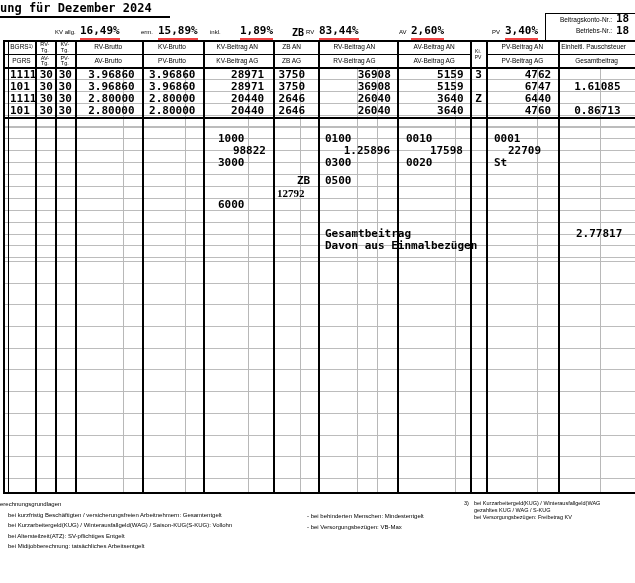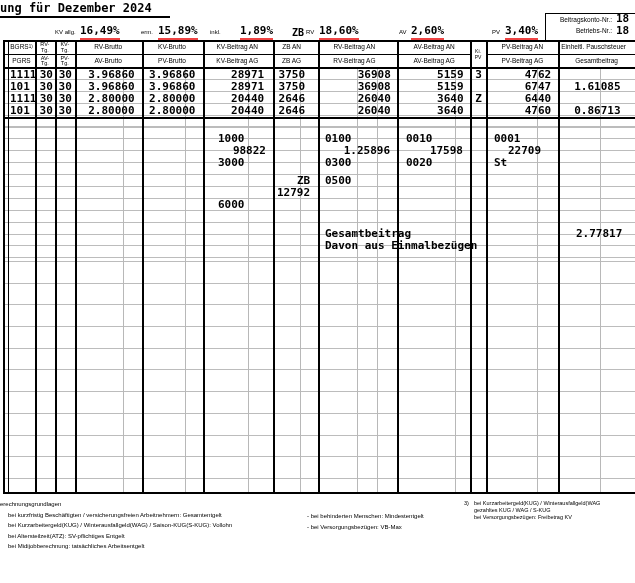--- a/index.html
+++ b/index.html
@@ -56,21 +56,21 @@
   <div class="abs mono" style="left:616px;top:25px;">18</div>
 
   <div class="abs lbl" style="left:55px;top:29px;">KV allg.</div>
   <div class="abs mono underv" style="left:80px;top:25px;">16,49%</div>
   <div class="abs lbl" style="left:141px;top:29px;">erm.</div>
   <div class="abs mono underv" style="left:158px;top:25px;">15,89%</div>
   <div class="abs lbl" style="left:210px;top:29px;">inkl.</div>
   <div class="abs mono underv" style="left:240px;top:25px;">1,89%</div>
   <div class="abs mono10" style="left:292px;top:27px;">ZB</div>
   <div class="abs lbl" style="left:306px;top:29px;">RV</div>
-  <div class="abs mono underv" style="left:319px;top:25px;">18,60%</div>
+  <div class="abs mono underv" style="left:319px;top:25px;">83,44%</div>
   <div class="abs lbl" style="left:399px;top:29px;">AV</div>
   <div class="abs mono underv" style="left:411px;top:25px;">2,60%</div>
   <div class="abs lbl" style="left:492px;top:29px;">PV</div>
   <div class="abs mono underv" style="left:505px;top:25px;">3,40%</div>
 
   <div class="gridA"></div>
   <div class="gridB"></div>
   <div class="gv" style="left:123px;"></div>
   <div class="gv" style="left:185px;"></div>
   <div class="gv" style="left:248px;"></div>
@@ -204,21 +204,21 @@
     <span class="cw-pv">4760</span>
     <span class="cw-ges">0.86713</span>
   </div>
 
   <div class="abs mono" style="left:218px;top:133px;">1000</div>
   <div class="abs mono" style="left:218px;top:145px;width:48px;text-align:right;">98822</div>
   <div class="abs mono" style="left:218px;top:157px;">3000</div>
   <div class="abs mono" style="left:218px;top:199px;">6000</div>
 
   <div class="abs mono" style="left:297px;top:175px;">ZB</div>
-  <div class="abs mono" style="left:277px;top:187px;">12792</div>
+  <div class="abs mono" style="left:277px;top:187px;font-family:Liberation Serif, serif;">12792</div>
 
   <div class="abs mono" style="left:325px;top:133px;">0100</div>
   <div class="abs mono" style="left:325px;top:145px;width:65px;text-align:right;">1.25896</div>
   <div class="abs mono" style="left:325px;top:157px;">0300</div>
   <div class="abs mono" style="left:325px;top:175px;">0500</div>
 
   <div class="abs mono" style="left:406px;top:133px;">0010</div>
   <div class="abs mono" style="left:406px;top:145px;width:57px;text-align:right;">17598</div>
   <div class="abs mono" style="left:406px;top:157px;">0020</div>
 

